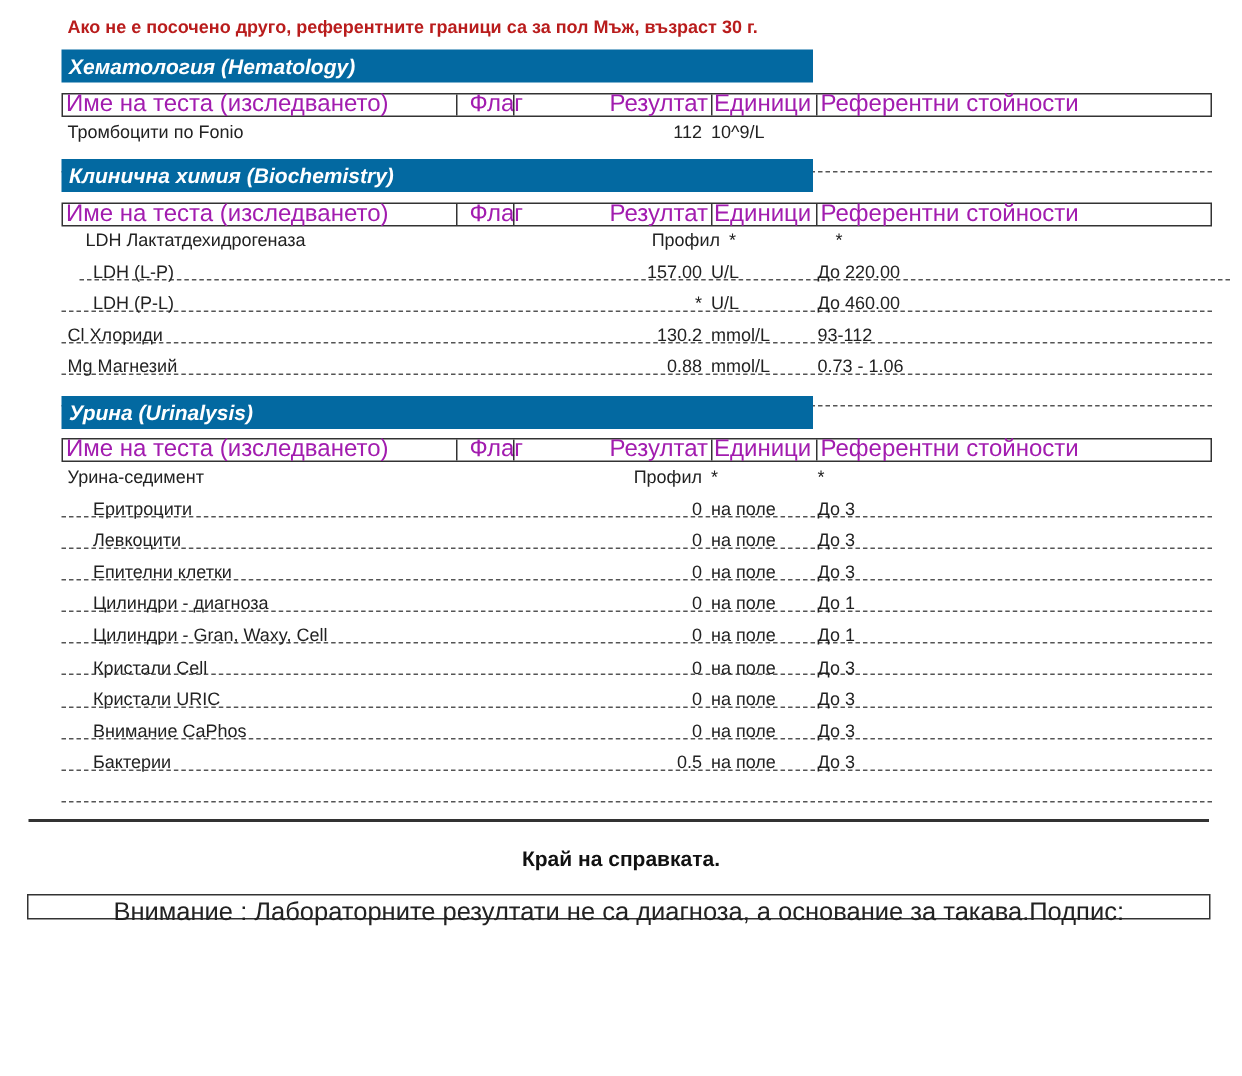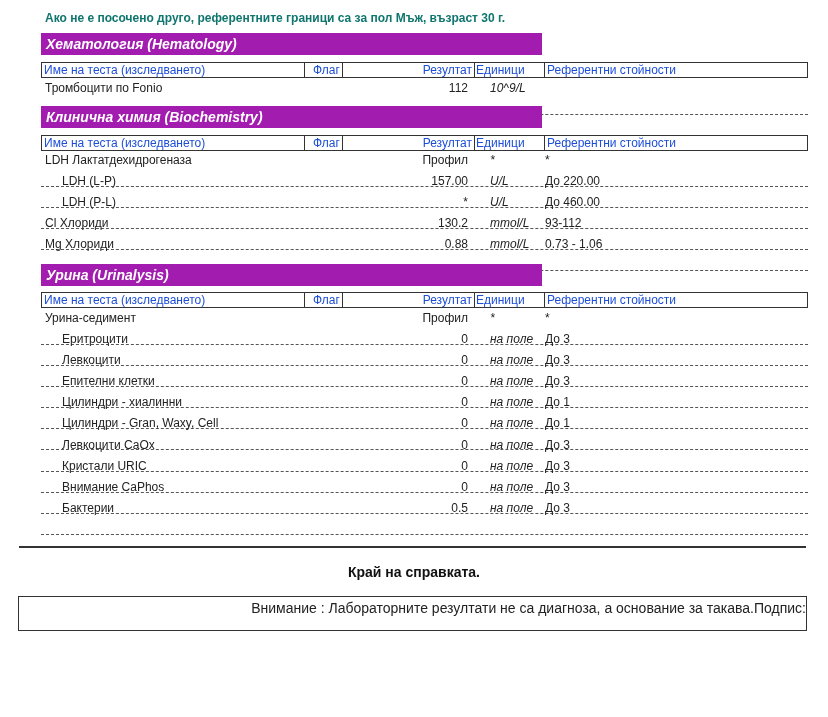--- a/index.html
+++ b/index.html
@@ -1,33 +1,33 @@
 <!DOCTYPE html>
 <html><head>
 <meta charset="utf-8">
 <style>
   html, body { margin:0; padding:0; background:#ffffff; }
   body { width:828px; height:717px; position:relative; overflow:hidden;
          font-family:"Liberation Sans", sans-serif; color:#111; font-size:12px; }
-  .intro { position:absolute; left:45px; top:11px; font-weight:bold; font-size:12px; color:#0f766e; }
-  .band { position:absolute; left:41px; width:501px; height:22px; background:#a21caf; }
+  .intro { position:absolute; left:45px; top:11px; font-weight:bold; font-size:12px; color:#b91c1c; }
+  .band { position:absolute; left:41px; width:501px; height:22px; background:#0369a1; }
   .band span { position:absolute; left:5px; top:3px; color:#ffffff; font-weight:bold; font-style:italic; font-size:14px; }
   .hdr { position:absolute; left:41px; width:767px; height:16px; border:1px solid #333; box-sizing:border-box; border-width:1.5px 1.5px 1.5px 1.5px; }
-  .hdr .c { position:absolute; top:0; height:100%; font-size:12px; line-height:14px; color:#1d4ed8; box-sizing:border-box; }
+  .hdr .c { position:absolute; top:0; height:100%; font-size:16px; line-height:14px; color:#a21caf; box-sizing:border-box; }
   .hdr .sep { border-left:1.5px solid #333; }
   .row { position:absolute; left:41px; width:767px; height:36px; border-bottom:1.5px dashed #555; box-sizing:border-box; }
   .row .c { position:absolute; top:2px; font-size:12px; line-height:14px; color:#222; white-space:nowrap; }
   .c-name { left:4px; }
   .c-name.sub { left:21px; }
   .c-result { right:340px; text-align:center; }
-  .c-unit { left:449px;font-style:italic; }
+  .c-unit { left:433px; }
   .c-ref { left:504px; }
   .rule { position:absolute; left:19px; width:787px; top:546px; height:0; border-top:2px solid #333; }
   .end { position:absolute; left:0; width:828px; top:564px; text-align:center; font-weight:bold; font-size:14px; }
-  .note { position:absolute; left:18px; top:596px; width:789px; height:35px; border:1.5px solid #333; box-sizing:border-box; text-align:right; font-size:14px; line-height:22px; color:#222; }
+  .note { position:absolute; left:18px; top:596px; width:789px; height:17px; border:1.5px solid #333; box-sizing:border-box; text-align:center; font-size:17px; line-height:22px; color:#222; }
 </style>
 </head>
 <body>
 
 <div class="intro">Ако не е посочено друго, референтните граници са за  пол Мъж, възраст 30 г.</div>
 
 <div class="band" style="top:33px;">
   <span>Хематология (Hematology)</span>
 </div>
 <div class="hdr" style="top:62px;">
@@ -47,21 +47,21 @@
 <div class="band" style="top:106px;">
   <span>Клинична химия (Biochemistry)</span>
 </div>
 <div class="hdr" style="top:135px;">
   <span class="c" style="left:2px;">Име на теста (изследването)</span>
   <span class="c sep" style="left:262px;width:38px;padding-left:8px;">Флаг</span>
   <span class="c sep" style="left:300px;width:132px;text-align:right;padding-right:2px;">Резултат</span>
   <span class="c sep" style="left:432px;width:70px;padding-left:1px;">Единици</span>
   <span class="c sep" style="left:502px;width:262px;padding-left:2px;">Референтни стойности</span>
 </div>
-<div class="row" style="top:151px;">
+<div class="row" style="top:151px;margin-left:12px;">
   <span class="c c-name">LDH Лактатдехидрогеназа</span>
   <span class="c c-result">Профил</span>
   <span class="c c-unit">*</span>
   <span class="c c-ref">*</span>
 </div>
 <div class="row" style="top:172px;">
   <span class="c c-name sub">LDH (L-P)</span>
   <span class="c c-result">157.00</span>
   <span class="c c-unit">U/L</span>
   <span class="c c-ref">До 220.00</span>
@@ -72,21 +72,21 @@
   <span class="c c-unit">U/L</span>
   <span class="c c-ref">До 460.00</span>
 </div>
 <div class="row" style="top:214px;">
   <span class="c c-name">Cl Хлориди</span>
   <span class="c c-result">130.2</span>
   <span class="c c-unit">mmol/L</span>
   <span class="c c-ref">93-112</span>
 </div>
 <div class="row" style="top:235px;">
-  <span class="c c-name">Mg Хлориди</span>
+  <span class="c c-name">Mg Магнезий</span>
   <span class="c c-result">0.88</span>
   <span class="c c-unit">mmol/L</span>
   <span class="c c-ref">0.73 - 1.06</span>
 </div>
 
 <div class="band" style="top:264px;">
   <span>Урина (Urinalysis)</span>
 </div>
 <div class="hdr" style="top:292px;">
   <span class="c" style="left:2px;">Име на теста (изследването)</span>
@@ -113,33 +113,33 @@
   <span class="c c-unit">на поле</span>
   <span class="c c-ref">До 3</span>
 </div>
 <div class="row" style="top:372px;">
   <span class="c c-name sub">Епителни клетки</span>
   <span class="c c-result">0</span>
   <span class="c c-unit">на поле</span>
   <span class="c c-ref">До 3</span>
 </div>
 <div class="row" style="top:393px;">
-  <span class="c c-name sub">Цилиндри - хиалинни</span>
+  <span class="c c-name sub">Цилиндри - диагноза</span>
   <span class="c c-result">0</span>
   <span class="c c-unit">на поле</span>
   <span class="c c-ref">До 1</span>
 </div>
 <div class="row" style="top:414px;">
   <span class="c c-name sub">Цилиндри - Gran, Waxy, Cell</span>
   <span class="c c-result">0</span>
   <span class="c c-unit">на поле</span>
   <span class="c c-ref">До 1</span>
 </div>
 <div class="row" style="top:436px;">
-  <span class="c c-name sub">Левкоцити CaOx</span>
+  <span class="c c-name sub">Кристали Cell</span>
   <span class="c c-result">0</span>
   <span class="c c-unit">на поле</span>
   <span class="c c-ref">До 3</span>
 </div>
 <div class="row" style="top:457px;">
   <span class="c c-name sub">Кристали URIC</span>
   <span class="c c-result">0</span>
   <span class="c c-unit">на поле</span>
   <span class="c c-ref">До 3</span>
 </div>

